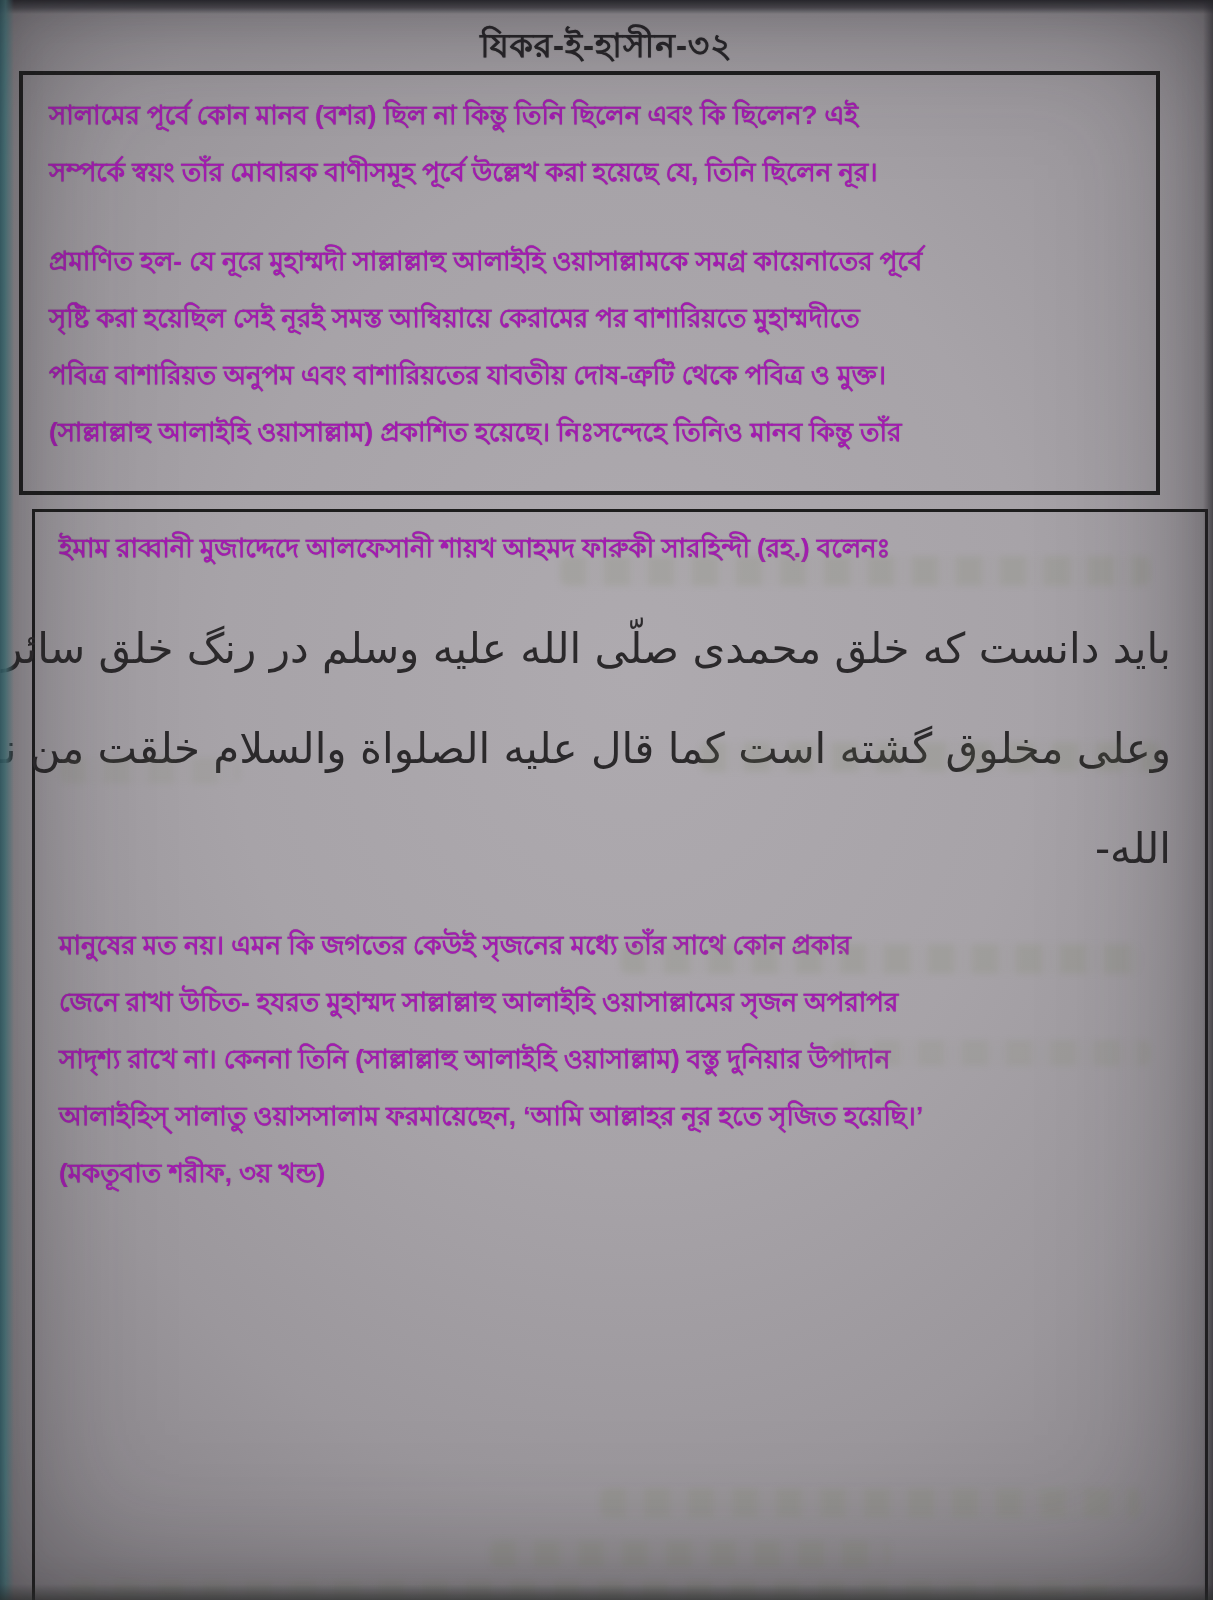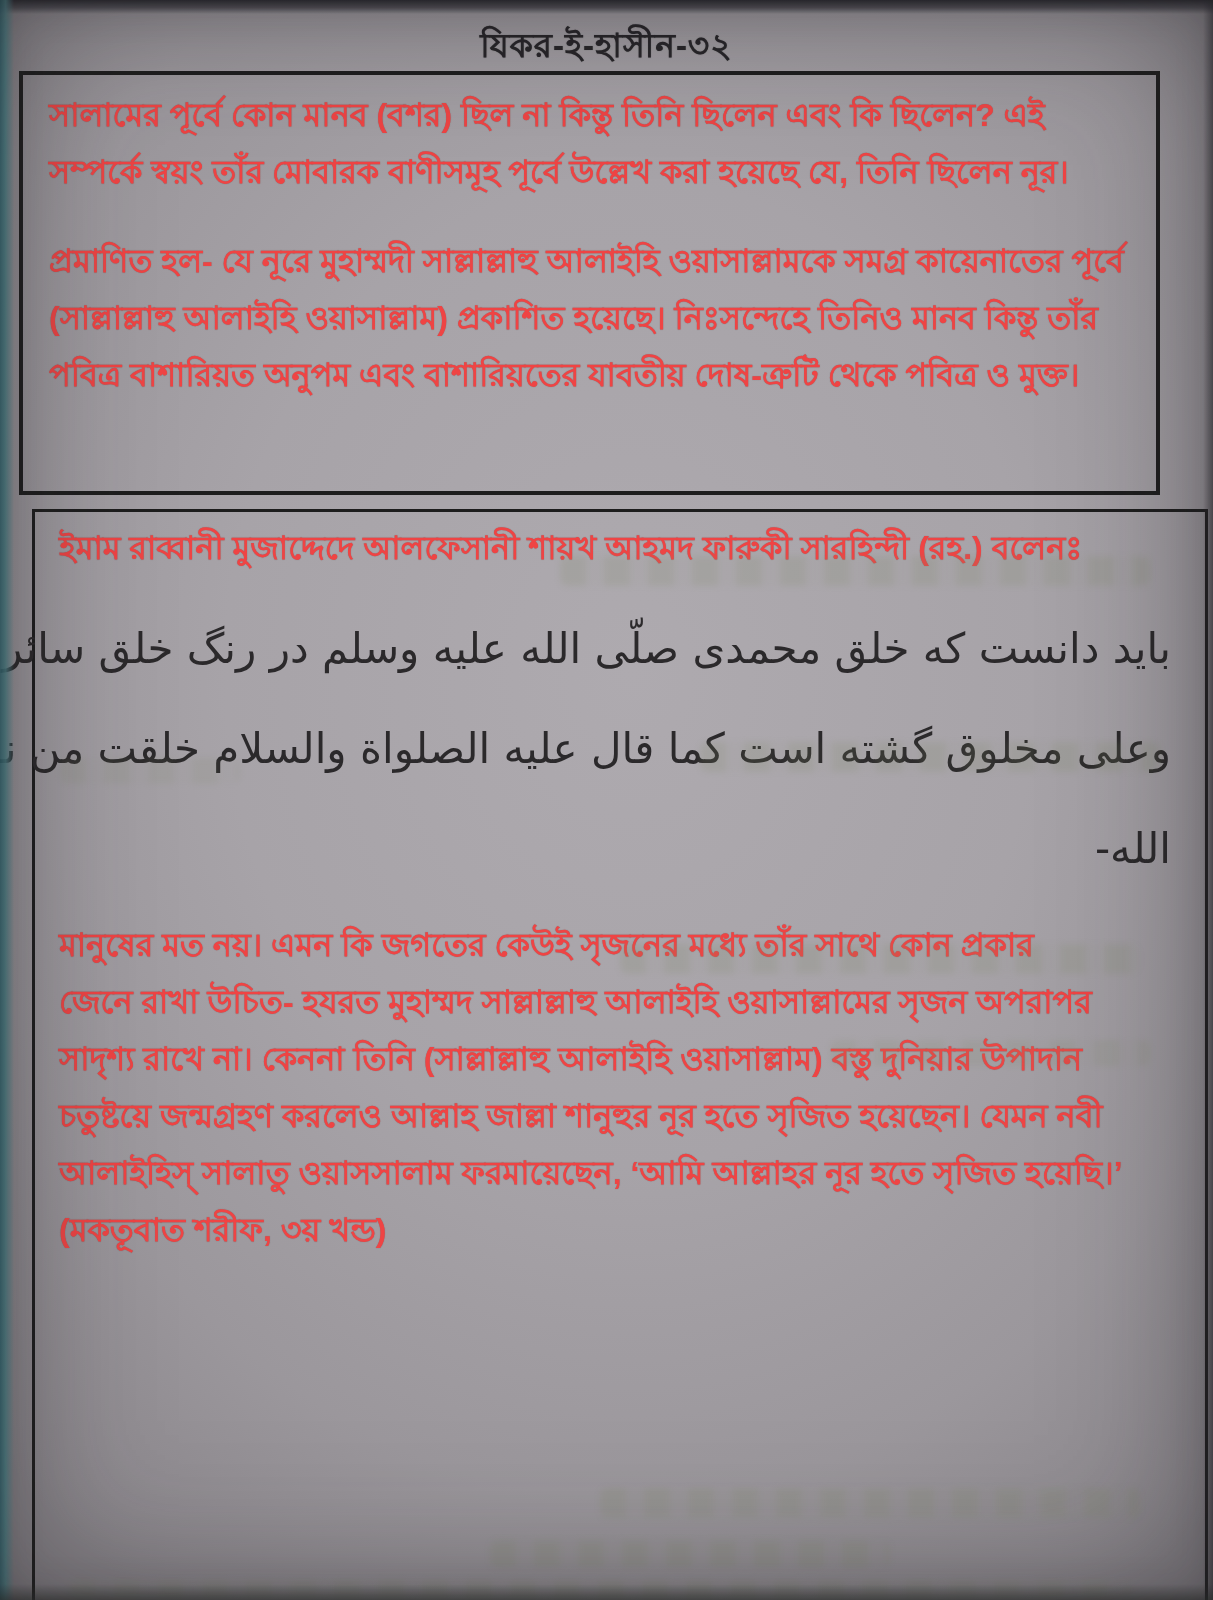--- a/index.html
+++ b/index.html
@@ -35,22 +35,22 @@
     border:4px solid #1d1d1d;box-sizing:border-box;
     padding:12px 18px 0 26px;
   }
   .box2{
     position:absolute;left:16px;top:509px;width:1176px;height:1214px;
     border:3px solid #1d1d1d;box-sizing:border-box;
     padding:8px 20px 0 24px;
     margin-left:16px;
   }
   .bn-line{
-    font-size:32px;font-weight:bold;line-height:57px;white-space:nowrap;
-    color:#ef4444;text-shadow:0 0 1px rgba(46,44,46,.4);
+    font-size:26px;font-weight:bold;line-height:57px;white-space:nowrap;
+    color:#a21caf;text-shadow:0 0 1px rgba(46,44,46,.4);
   }
   .para-gap{height:32px;}
   .fa-block{direction:rtl;margin-top:22px;padding:0 14px 0 26px;}
   .fa-line{
     font-size:42px;line-height:100px;color:#2b292b;white-space:nowrap;
     text-align:justify;text-align-last:justify;text-justify:inter-word;
     font-family:"DejaVu Sans","Liberation Sans",sans-serif;
   }
   .fa-line.last{text-align:right;text-align-last:right;}
   .bn-para{margin-top:18px;}
@@ -63,38 +63,38 @@
 
 <div class="page">
 
   <div class="title">যিকর-ই-হাসীন-৩২</div>
 
   <div class="box1">
     <div class="bn-line">সালামের পূর্বে কোন মানব (বশর) ছিল না কিন্তু তিনি ছিলেন এবং কি ছিলেন? এই</div>
     <div class="bn-line">সম্পর্কে স্বয়ং তাঁর মোবারক বাণীসমূহ পূর্বে উল্লেখ করা হয়েছে যে, তিনি ছিলেন নূর।</div>
     <div class="para-gap"></div>
     <div class="bn-line">প্রমাণিত হল- যে নূরে মুহাম্মদী সাল্লাল্লাহু আলাইহি ওয়াসাল্লামকে সমগ্র কায়েনাতের পূর্বে</div>
+    <div class="bn-line">সৃষ্টি করা হয়েছিল সেই নূরই সমস্ত আম্বিয়ায়ে কেরামের পর বাশারিয়তে মুহাম্মদীতে</div>
+    <div class="bn-line">পবিত্র বাশারিয়ত অনুপম এবং বাশারিয়তের যাবতীয় দোষ-ত্রুটি থেকে পবিত্র ও মুক্ত।</div>
     <div class="bn-line">(সাল্লাল্লাহু আলাইহি ওয়াসাল্লাম) প্রকাশিত হয়েছে। নিঃসন্দেহে তিনিও মানব কিন্তু তাঁর</div>
-    <div class="bn-line">পবিত্র বাশারিয়ত অনুপম এবং বাশারিয়তের যাবতীয় দোষ-ত্রুটি থেকে পবিত্র ও মুক্ত।</div>
   </div>
 
   <div class="box2">
     <div class="bn-line">ইমাম রাব্বানী মুজাদ্দেদে আলফেসানী শায়খ আহমদ ফারুকী সারহিন্দী (রহ.) বলেনঃ</div>
 
     <div class="fa-block">
       <div class="fa-line">باید دانست که خلق محمدی صلّی الله علیه وسلم در رنگ خلق سائر</div>
       <div class="fa-line">وعلی مخلوق گشته است کما قال علیه الصلواة والسلام خلقت من نور</div>
       <div class="fa-line last">الله-</div>
     </div>
 
     <div class="bn-para">
       <div class="bn-line">মানুষের মত নয়। এমন কি জগতের কেউই সৃজনের মধ্যে তাঁর সাথে কোন প্রকার</div>
       <div class="bn-line">জেনে রাখা উচিত- হযরত মুহাম্মদ সাল্লাল্লাহু আলাইহি ওয়াসাল্লামের সৃজন অপরাপর</div>
       <div class="bn-line">সাদৃশ্য রাখে না। কেননা তিনি (সাল্লাল্লাহু আলাইহি ওয়াসাল্লাম) বস্তু দুনিয়ার উপাদান</div>
-      <div class="bn-line">চতুষ্টয়ে জন্মগ্রহণ করলেও আল্লাহ জাল্লা শানুহুর নূর হতে সৃজিত হয়েছেন। যেমন নবী</div>
       <div class="bn-line">আলাইহিস্ সালাতু ওয়াসসালাম ফরমায়েছেন, ‘আমি আল্লাহর নূর হতে সৃজিত হয়েছি।’</div>
       <div class="bn-line">(মকতূবাত শরীফ, ৩য় খন্ড)</div>
     </div>
   </div>
 
   <div class="smudge" style="left:560px;top:556px;width:590px;height:30px;"></div>
   <div class="smudge" style="left:700px;top:742px;width:460px;height:30px;"></div>
   <div class="smudge" style="left:60px;top:758px;width:180px;height:26px;opacity:.35;"></div>
   <div class="smudge" style="left:620px;top:944px;width:520px;height:30px;"></div>
   <div class="smudge" style="left:830px;top:1040px;width:320px;height:26px;opacity:.4;"></div>

